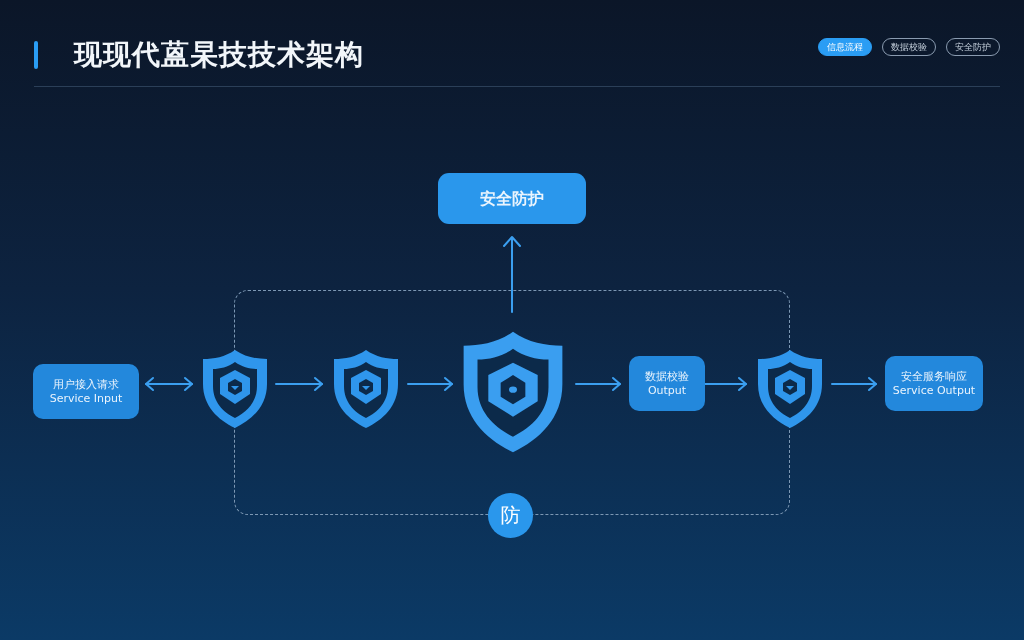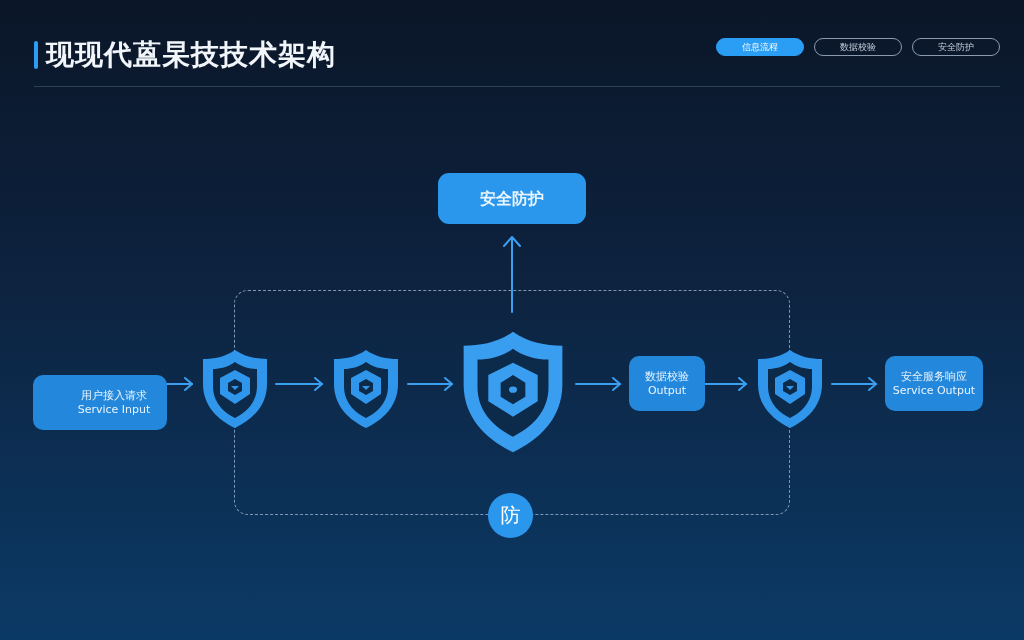--- a/index.html
+++ b/index.html
@@ -2,31 +2,31 @@
 <html><head>
 <meta charset="utf-8">
 <style>
   html, body { margin: 0; padding: 0; }
   body {
     width: 1024px; height: 640px; overflow: hidden; position: relative;
     background: linear-gradient(180deg, #0b1628 0%, #0d2340 45%, #0b3a66 100%);
     font-family: "DejaVu Sans", "Liberation Sans", sans-serif;
     color: #fff;
   }
-  .title-bar { position: absolute; left: 34px; top: 36px; display: flex; align-items: center; }
+  .title-bar { position: absolute; left: 34px; top: 36px; display: flex; align-items: center; gap: 28px; }
   .title-accent { width: 4px; height: 28px; background: #2a9df4; border-radius: 2px; margin-right: 8px; }
   .title { font-size: 28px; font-weight: bold; color: #f2f6fa; letter-spacing: 1px; }
   .divider { position: absolute; left: 34px; right: 24px; top: 86px; height: 1px; background: #2b3f58; }
   .pills { position: absolute; right: 24px; top: 38px; display: flex; gap: 10px; }
-  .pill { height: 16px; padding: 0 25px; border-radius: 9px; font-size: 9px; line-height: 16px; border: 1px solid #8a9bb0; color: #c5d0dc; }
+  .pill { height: 16px; padding: 0 8px; border-radius: 9px; font-size: 9px; line-height: 16px; border: 1px solid #8a9bb0; color: #c5d0dc; }
   .pill.active { background: #2a9df4; border-color: #2a9df4; color: #fff; }
 
   .node-box { position: absolute; background: #2388dc; border-radius: 10px; color: #eaf4fd; font-size: 11px; text-align: center; display: flex; flex-direction: column; justify-content: center; line-height: 14px; }
   .top-box { left: 438px; top: 173px; width: 148px; height: 51px; font-size: 16px; font-weight: bold; background: #2a97ec; border-radius: 11px; }
-  .box-left { left: 33px; top: 375px; width: 106px; height: 55px; padding-left: 28px; }
+  .box-left { left: 33px; top: 364px; width: 106px; height: 55px; }
   .box-mid { left: 629px; top: 356px; width: 76px; height: 55px; }
   .box-right { left: 885px; top: 356px; width: 98px; height: 55px; }
 
   .frame { position: absolute; left: 234px; top: 290px; width: 556px; height: 225px; border: 1.5px dashed #7d98b4; border-radius: 14px; box-sizing: border-box; }
   .circle { position: absolute; left: 488px; top: 493px; width: 45px; height: 45px; border-radius: 50%; background: #2a97ec; color: #fff; font-size: 20px; text-align: center; line-height: 45px; }
   svg.overlay { position: absolute; left: 0; top: 0; }
   .shield { position: absolute; }
 </style>
 </head>
 <body>

